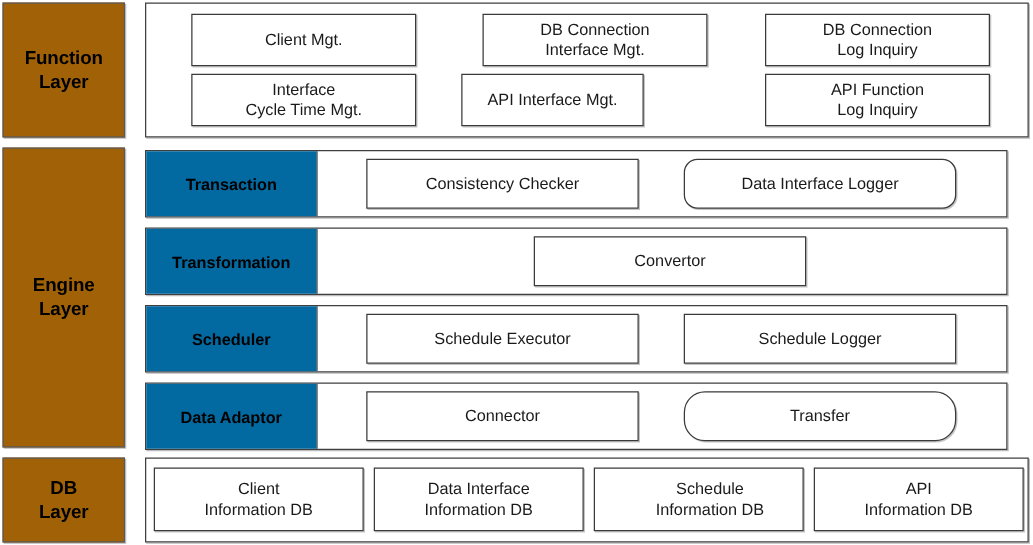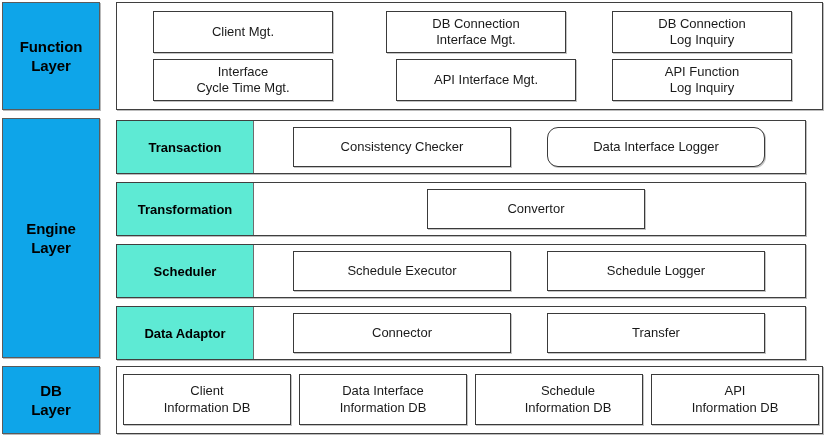--- a/index.html
+++ b/index.html
@@ -24,21 +24,21 @@
   
   .frame {
     position: absolute;
     box-sizing: border-box;
     background: #ffffff;
     border: 1px solid #5b5b5b;
     box-shadow: 1px 1px 0 0 #b9b9b9;
   }
 
   .frame.gray {
-    background: #0ea5e9;
+    background: #a16207;
   }
 
   
   .layer-label {
     display: flex;
     align-items: center;
     justify-content: center;
     text-align: center;
     font-weight: bold;
     font-size: 15px;
@@ -73,21 +73,21 @@
     padding: 0 4px;
   }
 
   
   .row-label {
     position: absolute;
     box-sizing: border-box;
     display: flex;
     align-items: center;
     justify-content: center;
-    background: #5eead4;
+    background: #0369a1;
     border-right: 1px solid #6d6d6d;
     font-weight: bold;
     font-size: 13px;
     color: #000000;
     text-align: center;
   }
 
   .nowrap { white-space: nowrap; }
 </style>
 </head>
@@ -121,21 +121,21 @@
         <span>Log Inquiry</span>
       </div>
     </div>
 
     <div class="node" style="left:36px; top:56px; width:180px; height:42px;">
       <div>
         <span>Interface</span><br>
         <span>Cycle Time Mgt.</span>
       </div>
     </div>
-    <div class="node" style="left:279px; top:56px; width:180px; height:42px;">
+    <div class="node" style="left:252px; top:56px; width:146px; height:42px;">
       <div>
         <span>API Interface Mgt.</span>
       </div>
     </div>
     <div class="node" style="left:495px; top:56px; width:180px; height:42px;">
       <div>
         <span>API Function</span><br>
         <span>Log Inquiry</span>
       </div>
     </div>
@@ -193,21 +193,21 @@
 
   <div class="panel" style="left:116px; top:306px; width:690px; height:54px;">
     <div class="row-label nowrap" style="left:0px; top:0px; width:137px; height:52px;">
       <span>Data Adaptor</span>
     </div>
     <div class="node" style="left:176px; top:6px; width:218px; height:40px;">
       <div>
         <span>Connector</span>
       </div>
     </div>
-    <div class="node" style="left:430px; top:6px; width:218px; height:40px;">
+    <div class="node" style="left:430px; top:6px; width:218px; height:40px;border-radius:17px;">
       <div>
         <span>Transfer</span>
       </div>
     </div>
   </div>
 
   <div class="frame gray layer-label" style="left:2px; top:366px; width:98px; height:68px;">
     <div>
       <span>DB</span><br>
       <span>Layer</span>

